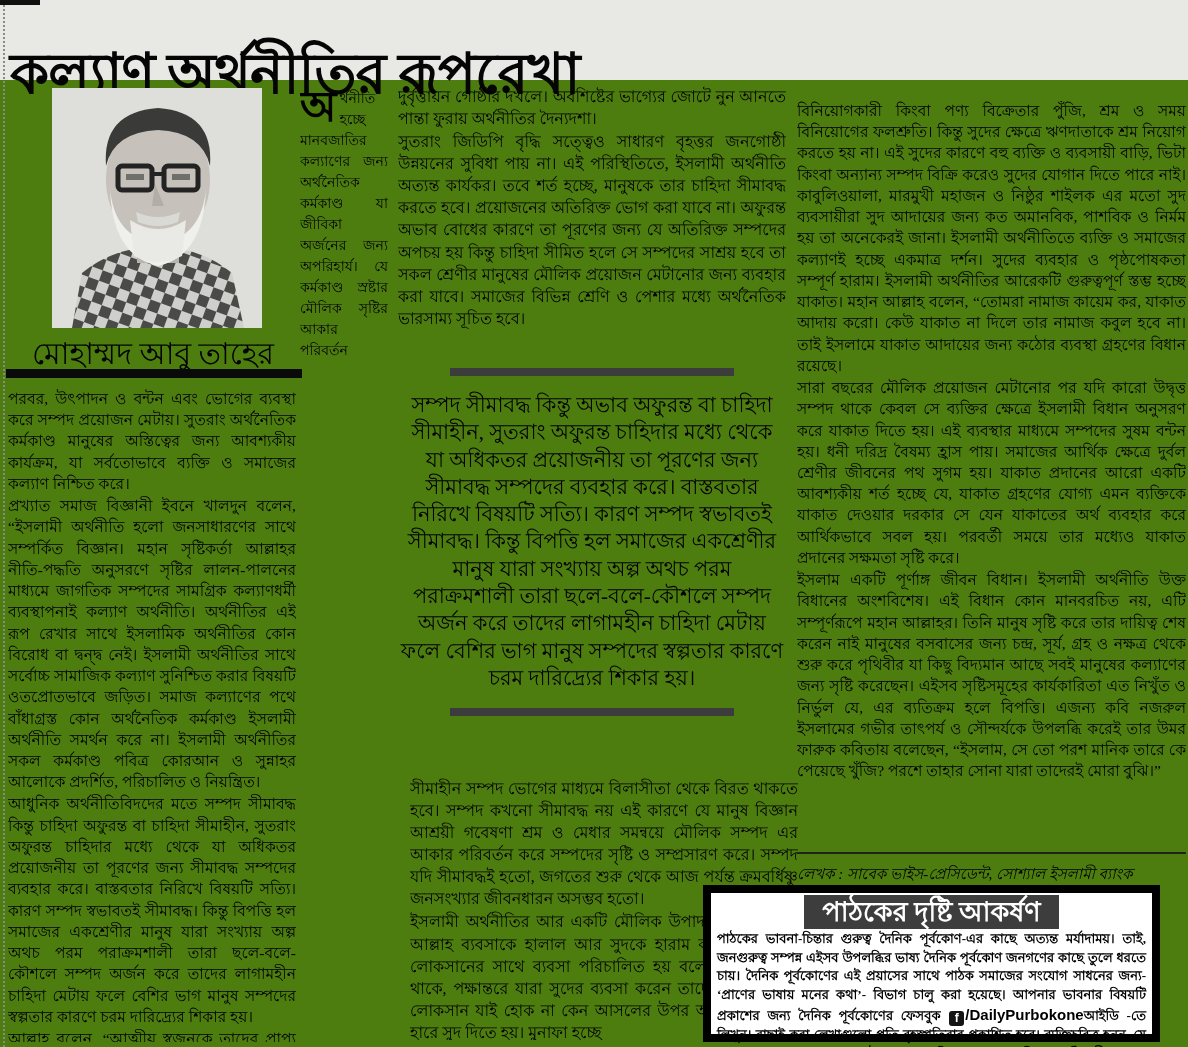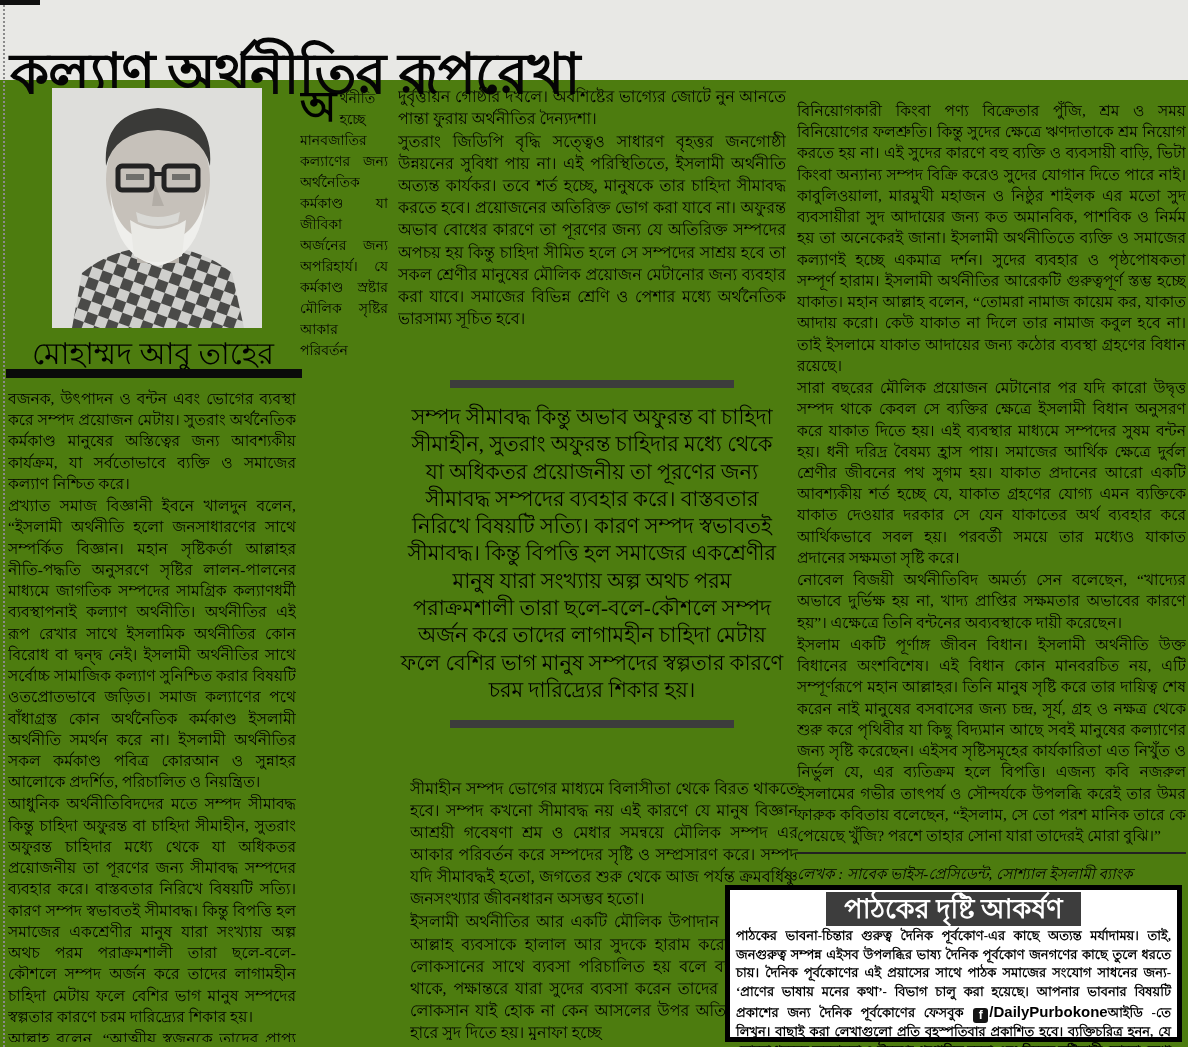--- a/index.html
+++ b/index.html
@@ -20,30 +20,30 @@
   .author-name{position:absolute;left:6px;top:330px;width:294px;text-align:center;
     font-size:30px;font-weight:normal;}
   .name-bar{position:absolute;left:6px;top:369px;width:296px;height:9px;background:#0a0a0a;}
   .intro-col{position:absolute;left:300px;top:88px;width:88px;height:296px;
     font-size:14px;line-height:1.5;text-align:justify;overflow:hidden;}
   .drop-cap{float:left;font-size:42px;line-height:.85;font-weight:bold;padding:2px 3px 0 0;}
   .body-col{position:absolute;text-align:justify;overflow:hidden;}
   .body-col p{margin:0 0 1px 0;}
   .col1{left:8px;top:388px;width:288px;height:654px;font-size:15.5px;line-height:1.37;}
   .col2-top{left:398px;top:86px;width:388px;height:284px;font-size:16px;line-height:1.38;}
-  .pullquote{position:absolute;left:398px;top:380px;width:388px;height:404px;}
+  .pullquote{position:absolute;left:398px;top:368px;width:388px;height:404px;}
   .pq-bar{width:284px;height:8px;background:#3c3c3c;margin:0 auto;}
   .pq-text{font-size:21px;line-height:1.3;text-align:center;margin:16px 2px;font-weight:500;}
   .col2-bottom{left:410px;top:778px;width:388px;height:262px;font-size:16px;line-height:1.38;z-index:1;}
   .col3{left:797px;top:100px;width:389px;height:768px;font-size:15.5px;line-height:1.37;}
   .credit{position:absolute;left:797px;top:852px;width:389px;
     font-style:italic;font-size:15px;border-top:2px solid #222;padding-top:8px;}
   .notice-box{
-    position:absolute;left:725px;top:885px;width:457px;height:157px;
-    border:5px solid #000000;background:#fff;box-sizing:border-box;
+    position:absolute;left:703px;top:885px;width:457px;height:157px;
+    border:8px solid #000000;background:#fff;box-sizing:border-box;
     padding:0 6px 4px 6px;z-index:2;
   }
   .notice-title-row{text-align:center;margin:2px 0 1px 0;}
   .notice-title{display:inline-block;background:#3d3d3d;color:#fff;
     font-size:27px;font-weight:bold;padding:1px 18px;line-height:1.2;}
   .notice-body{font-size:13px;line-height:1.42;text-align:justify;font-weight:600;}
   .fb-icon{display:inline-block;width:15px;height:15px;background:#141414;color:#fff;
     border-radius:3px;text-align:center;line-height:15px;font-size:12px;font-weight:bold;
     font-family:"Liberation Sans","DejaVu Sans",sans-serif;vertical-align:-2px;margin:0 1px;}
   .fb-handle{font-weight:bold;font-size:15px;font-family:"Liberation Sans","DejaVu Sans",sans-serif;}
@@ -95,21 +95,21 @@
   </div>
 
   <div class="author-name">মোহাম্মদ আবু তাহের</div>
   <div class="name-bar"></div>
 
   <div class="intro-col">
     <span class="drop-cap">অ</span><span>র্থনীতি হচ্ছে মানবজাতির কল্যাণের জন্য অর্থনৈতিক কর্মকাণ্ড যা জীবিকা অর্জনের জন্য অপরিহার্য। যে কর্মকাণ্ড স্রষ্টার মৌলিক সৃষ্টির আকার পরিবর্তন</span>
   </div>
 
   <div class="body-col col1">
-    <p>বজনক, উৎপাদন ও বন্টন এবং ভোগের ব্যবস্থা করে সম্পদ প্রয়োজন মেটায়। সুতরাং অর্থনৈতিক কর্মকাণ্ড মানুষের অস্তিত্বের জন্য আবশ্যকীয় কার্যক্রম, যা সর্বতোভাবে ব্যক্তি ও সমাজের কল্যাণ নিশ্চিত করে।</p>
+    <p>পরবর, উৎপাদন ও বন্টন এবং ভোগের ব্যবস্থা করে সম্পদ প্রয়োজন মেটায়। সুতরাং অর্থনৈতিক কর্মকাণ্ড মানুষের অস্তিত্বের জন্য আবশ্যকীয় কার্যক্রম, যা সর্বতোভাবে ব্যক্তি ও সমাজের কল্যাণ নিশ্চিত করে।</p>
     <p>প্রখ্যাত সমাজ বিজ্ঞানী ইবনে খালদুন বলেন, “ইসলামী অর্থনীতি হলো জনসাধারণের সাথে সম্পর্কিত বিজ্ঞান। মহান সৃষ্টিকর্তা আল্লাহর নীতি-পদ্ধতি অনুসরণে সৃষ্টির লালন-পালনের মাধ্যমে জাগতিক সম্পদের সামগ্রিক কল্যাণধর্মী ব্যবস্থাপনাই কল্যাণ অর্থনীতি। অর্থনীতির এই রূপ রেখার সাথে ইসলামিক অর্থনীতির কোন বিরোধ বা দ্বন্দ্ব নেই। ইসলামী অর্থনীতির সাথে সর্বোচ্চ সামাজিক কল্যাণ সুনিশ্চিত করার বিষয়টি ওতপ্রোতভাবে জড়িত। সমাজ কল্যাণের পথে বাঁধাগ্রস্ত কোন অর্থনৈতিক কর্মকাণ্ড ইসলামী অর্থনীতি সমর্থন করে না। ইসলামী অর্থনীতির সকল কর্মকাণ্ড পবিত্র কোরআন ও সুন্নাহর আলোকে প্রদর্শিত, পরিচালিত ও নিয়ন্ত্রিত।</p>
     <p>আধুনিক অর্থনীতিবিদদের মতে সম্পদ সীমাবদ্ধ কিন্তু চাহিদা অফুরন্ত বা চাহিদা সীমাহীন, সুতরাং অফুরন্ত চাহিদার মধ্যে থেকে যা অধিকতর প্রয়োজনীয় তা পূরণের জন্য সীমাবদ্ধ সম্পদের ব্যবহার করে। বাস্তবতার নিরিখে বিষয়টি সত্যি। কারণ সম্পদ স্বভাবতই সীমাবদ্ধ। কিন্তু বিপত্তি হল সমাজের একশ্রেণীর মানুষ যারা সংখ্যায় অল্প অথচ পরম পরাক্রমশালী তারা ছলে-বলে-কৌশলে সম্পদ অর্জন করে তাদের লাগামহীন চাহিদা মেটায় ফলে বেশির ভাগ মানুষ সম্পদের স্বল্পতার কারণে চরম দারিদ্র্যের শিকার হয়।</p>
     <p>আল্লাহ বলেন, “আত্মীয় স্বজনকে তাদের প্রাপ্য দাও এবং অভাবী ও পথিকদের দাও তাদের প্রাপ্য। কিন্তু কোনো অবস্থাতেই অপব্যয় করো না। কারণ অপব্যয়কারীরা শয়তানের ভাই।” (ইসরা : ২৬-২৭)। অর্থনীতি তখনি ভারসাম্যহীন হয়ে পড়ে। যখন সম্পদের সুষম বন্টন স্থবির হয়ে যায়। দৃষ্টান্ত স্বরূপ বলা চলে, একটি দেশের অভ্যন্তরে এক বছরে চূড়ান্তভাবে উৎপাদিত দ্রব্য ও সেবার বাজারে সামষ্টিক মূল্যই হচ্ছে জিডিপি বা গ্রোস ডমেস্টিক প্রডাক্ট। কিন্তু সে জিডিপির সিংহভাগই মুষ্টিমেয়</p>
   </div>
 
   <div class="body-col col2-top">
     <p>দুর্বৃত্তায়ন গোষ্ঠীর দখলে। অবশিষ্টের ভাগ্যের জোটে নুন আনতে পান্তা ফুরায় অর্থনীতির দৈন্যদশা।</p>
     <p>সুতরাং জিডিপি বৃদ্ধি সত্ত্বেও সাধারণ বৃহত্তর জনগোষ্ঠী উন্নয়নের সুবিধা পায় না। এই পরিস্থিতিতে, ইসলামী অর্থনীতি অত্যন্ত কার্যকর। তবে শর্ত হচ্ছে, মানুষকে তার চাহিদা সীমাবদ্ধ করতে হবে। প্রয়োজনের অতিরিক্ত ভোগ করা যাবে না। অফুরন্ত অভাব বোধের কারণে তা পূরণের জন্য যে অতিরিক্ত সম্পদের অপচয় হয় কিন্তু চাহিদা সীমিত হলে সে সম্পদের সাশ্রয় হবে তা সকল শ্রেণীর মানুষের মৌলিক প্রয়োজন মেটানোর জন্য ব্যবহার করা যাবে। সমাজের বিভিন্ন শ্রেণি ও পেশার মধ্যে অর্থনৈতিক ভারসাম্য সূচিত হবে।</p>
   </div>
 
@@ -120,21 +120,20 @@
   </div>
 
   <div class="body-col col2-bottom">
     <p>সীমাহীন সম্পদ ভোগের মাধ্যমে বিলাসীতা থেকে বিরত থাকতে হবে। সম্পদ কখনো সীমাবদ্ধ নয় এই কারণে যে মানুষ বিজ্ঞান আশ্রয়ী গবেষণা শ্রম ও মেধার সমন্বয়ে মৌলিক সম্পদ এর আকার পরিবর্তন করে সম্পদের সৃষ্টি ও সম্প্রসারণ করে। সম্পদ যদি সীমাবদ্ধই হতো, জগতের শুরু থেকে আজ পর্যন্ত ক্রমবর্ধিষ্ণু জনসংখ্যার জীবনধারন অসম্ভব হতো।</p>
     <p>ইসলামী অর্থনীতির আর একটি মৌলিক উপাদান হচ্ছে, মহান আল্লাহ ব্যবসাকে হালাল আর সুদকে হারাম করেছেন। লাভ-লোকসানের সাথে ব্যবসা পরিচালিত হয় বলে ব্যবসায় ঝুঁকি থাকে, পক্ষান্তরে যারা সুদের ব্যবসা করেন তাদের ক্ষেত্রে লাভ লোকসান যাই হোক না কেন আসলের উপর অতিরিক্ত নির্দিষ্ট হারে সুদ দিতে হয়। মুনাফা হচ্ছে</p>
   </div>
 
   <div class="body-col col3">
     <p>বিনিয়োগকারী কিংবা পণ্য বিক্রেতার পুঁজি, শ্রম ও সময় বিনিয়োগের ফলশ্রুতি। কিন্তু সুদের ক্ষেত্রে ঋণদাতাকে শ্রম নিয়োগ করতে হয় না। এই সুদের কারণে বহু ব্যক্তি ও ব্যবসায়ী বাড়ি, ভিটা কিংবা অন্যান্য সম্পদ বিক্রি করেও সুদের যোগান দিতে পারে নাই। কাবুলিওয়ালা, মারমুখী মহাজন ও নিষ্ঠুর শাইলক এর মতো সুদ ব্যবসায়ীরা সুদ আদায়ের জন্য কত অমানবিক, পাশবিক ও নির্মম হয় তা অনেকেরই জানা। ইসলামী অর্থনীতিতে ব্যক্তি ও সমাজের কল্যাণই হচ্ছে একমাত্র দর্শন। সুদের ব্যবহার ও পৃষ্ঠপোষকতা সম্পূর্ণ হারাম। ইসলামী অর্থনীতির আরেকটি গুরুত্বপূর্ণ স্তম্ভ হচ্ছে যাকাত। মহান আল্লাহ বলেন, “তোমরা নামাজ কায়েম কর, যাকাত  আদায় করো। কেউ যাকাত না দিলে তার নামাজ কবুল হবে না। তাই ইসলামে যাকাত আদায়ের জন্য কঠোর ব্যবস্থা গ্রহণের বিধান রয়েছে।</p>
     <p>সারা বছরের মৌলিক প্রয়োজন মেটানোর পর যদি কারো উদ্বৃত্ত সম্পদ থাকে কেবল সে ব্যক্তির ক্ষেত্রে ইসলামী বিধান অনুসরণ করে যাকাত দিতে হয়। এই ব্যবস্থার মাধ্যমে সম্পদের সুষম বন্টন হয়। ধনী দরিদ্র বৈষম্য হ্রাস পায়। সমাজের আর্থিক ক্ষেত্রে দুর্বল শ্রেণীর জীবনের পথ সুগম হয়। যাকাত প্রদানের আরো একটি আবশ্যকীয় শর্ত হচ্ছে যে, যাকাত গ্রহণের যোগ্য এমন ব্যক্তিকে যাকাত দেওয়ার দরকার সে যেন যাকাতের অর্থ ব্যবহার করে আর্থিকভাবে সবল হয়। পরবর্তী সময়ে তার মধ্যেও যাকাত প্রদানের সক্ষমতা সৃষ্টি করে।</p>
-    <p>নোবেল বিজয়ী অর্থনীতিবিদ অমর্ত্য সেন বলেছেন, “খাদ্যের অভাবে দুর্ভিক্ষ হয় না, খাদ্য প্রাপ্তির সক্ষমতার অভাবের কারণে হয়”। এক্ষেত্রে তিনি বন্টনের অব্যবস্থাকে দায়ী করেছেন।</p>
     <p>ইসলাম একটি পূর্ণাঙ্গ জীবন বিধান। ইসলামী অর্থনীতি উক্ত বিধানের অংশবিশেষ। এই বিধান কোন মানবরচিত নয়, এটি সম্পূর্ণরূপে মহান আল্লাহর। তিনি মানুষ সৃষ্টি করে তার দায়িত্ব শেষ করেন নাই মানুষের বসবাসের জন্য চন্দ্র, সূর্য, গ্রহ ও নক্ষত্র থেকে শুরু করে পৃথিবীর যা কিছু বিদ্যমান আছে সবই মানুষের কল্যাণের জন্য সৃষ্টি করেছেন। এইসব সৃষ্টিসমূহের কার্যকারিতা এত নিখুঁত ও নির্ভুল যে, এর ব্যতিক্রম হলে বিপত্তি। এজন্য কবি নজরুল ইসলামের গভীর তাৎপর্য ও সৌন্দর্যকে উপলব্ধি করেই তার উমর ফারুক কবিতায় বলেছেন, “ইসলাম, সে তো পরশ মানিক তারে কে পেয়েছে খুঁজি? পরশে তাহার সোনা যারা তাদেরই মোরা বুঝি।”</p>
   </div>
 
   <div class="credit">লেখক : সাবেক ভাইস-প্রেসিডেন্ট, সোশ্যাল ইসলামী ব্যাংক লিমিটেড।</div>
 
   <div class="notice-box">
     <div class="notice-title-row">
       <span class="notice-title">পাঠকের দৃষ্টি আকর্ষণ</span>
     </div>
     <div class="notice-body">

